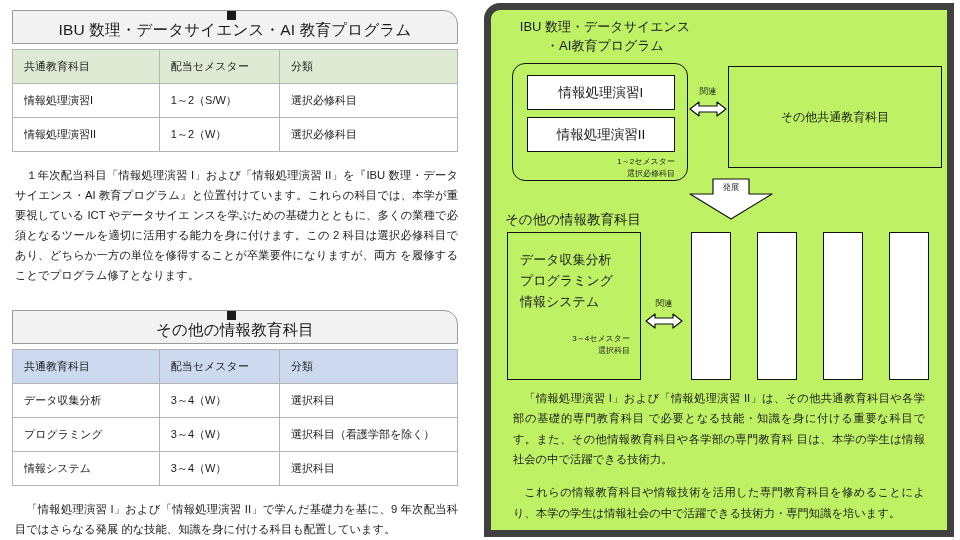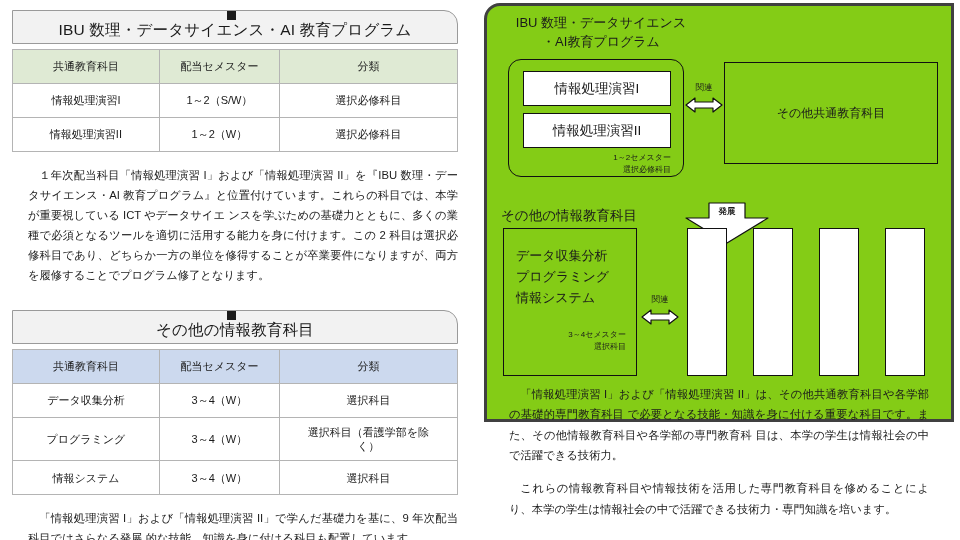--- a/index.html
+++ b/index.html
@@ -37,49 +37,49 @@
     font-size:15.5px;letter-spacing:0.2px;white-space:nowrap;
   }
 
   table.tbl{
     border-collapse:collapse;width:100%;
     table-layout:fixed;
     font-size:11px;
   }
   table.tbl th,table.tbl td{
     border:1px solid #b4b4b4;
-    padding:7px 19px;
-    text-align:center;
+    padding:7px 11px;
+    text-align:left;
     font-weight:normal;
     line-height:1.3;
     vertical-align:middle;
     height:19px;
   }
   table.tbl col.c1{width:33%;}
   table.tbl col.c2{width:27%;}
   table.tbl col.c3{width:40%;}
   .thead-green th{background:#dfead4;}
   .thead-blue th{background:#ccd9ee;}
 
   p.body-text{
     font-size:11.3px;line-height:1.78;
-    margin:13px 0 0 16px;
+    margin:13px 0 0 3px;
     text-align:justify;
     text-indent:1em;
   }
   .gap-before-head{margin-top:24px;}
 
   
   .right-panel{
     position:absolute;left:484px;top:3px;
-    width:470px;height:419px;
-    border:3px solid #404040;
+    width:470px;height:534px;
+    border:7px solid #404040;
     border-top-left-radius:16px;
     box-sizing:border-box;
-    background:#84cc16;
+    background:#bef264;
   }
   .diagram{position:relative;width:100%;height:378px;}
 
   .prog-title{
     position:absolute;left:24px;top:8px;
     font-size:13px;line-height:1.45;
     white-space:pre-line;
     text-align:center;
     width:180px;
   }
@@ -266,21 +266,21 @@
         <span class="rel-label">関連</span>
         <svg width="40" height="20" viewBox="0 0 40 20">
           <polygon points="2,10 11,3 11,7 29,7 29,3 38,10 29,17 29,13 11,13 11,17" fill="#ffffff" stroke="#111111" stroke-width="1.2" stroke-linejoin="round"></polygon>
         </svg>
       </div>
 
       <div class="box-right-top">
         <div>その他共通教育科目</div>
       </div>
 
-      <div class="dev-arrow" style="left:198px;top:196px;font-weight:bold;">
+      <div class="dev-arrow" style="left:198px;top:168px;">
         <svg width="84" height="42" viewBox="0 0 84 42">
           <polygon points="24,1 60,1 60,16 83,16 42,41 1,16 24,16" fill="#ffffff" stroke="#111111" stroke-width="1.2" stroke-linejoin="round"></polygon>
         </svg>
         <div class="dlabel">発展</div>
       </div>
 
       <div class="other-title">その他の情報教育科目</div>
 
       <div class="box-left-bottom">
         <div class="courses">データ収集分析

